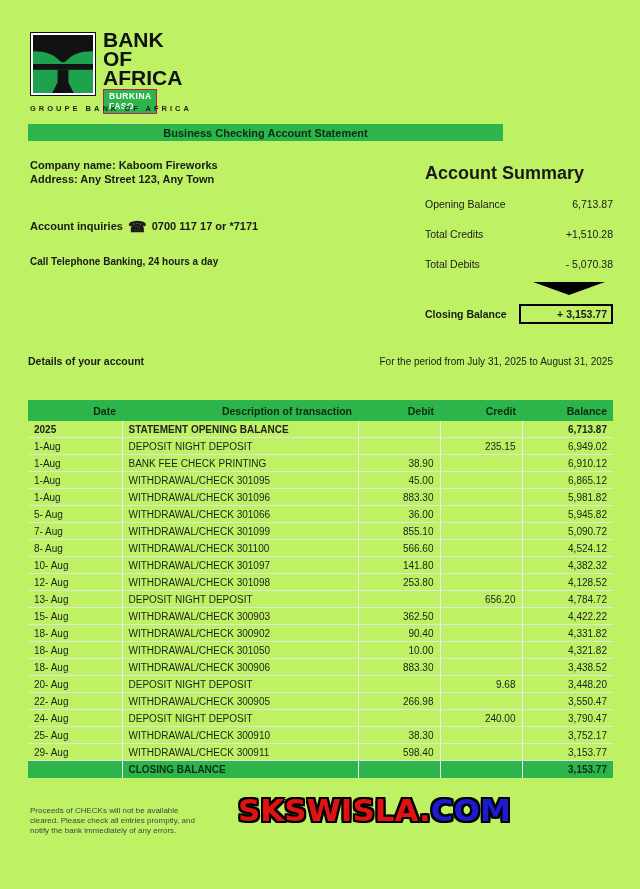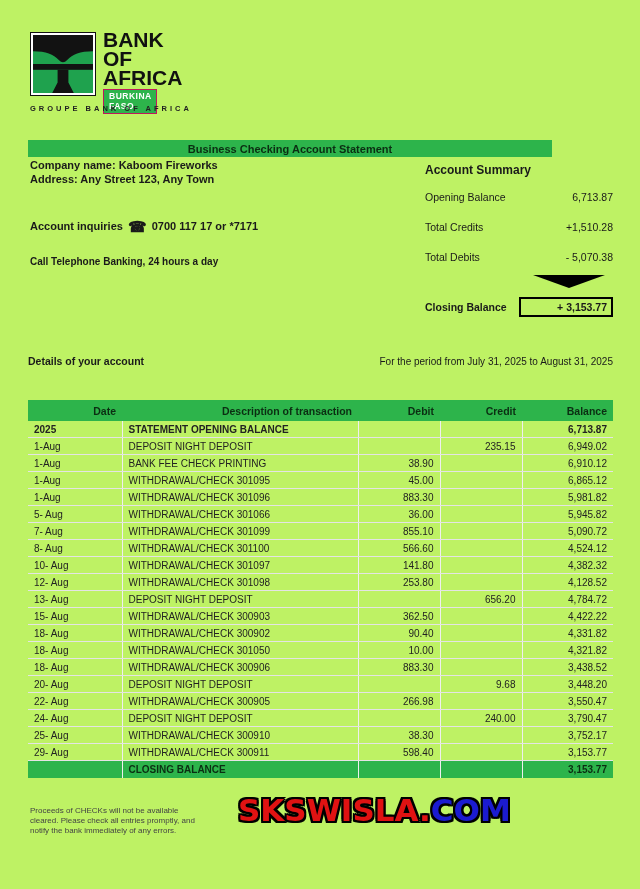--- a/index.html
+++ b/index.html
@@ -12,31 +12,31 @@
 
   
   .logo-block{position:absolute;left:30px;top:30px;}
   .emblem{position:absolute;left:0;top:2px;width:66px;height:64px;border:1px solid #111;background:#fff;padding:2px;box-sizing:border-box;}
   .emblem svg{display:block;width:100%;height:100%;}
   .bank-name{position:absolute;left:73px;top:0;font-weight:bold;font-size:21px;line-height:19px;letter-spacing:0px;color:#111;}
   .region-box{position:absolute;left:73px;top:59px;background:var(--green);border:1px solid #be185d;color:#fff;font-weight:bold;font-size:8.5px;padding:1px 5px 2px 5px;letter-spacing:.5px;}
   .group-line{position:absolute;left:0px;top:74px;font-weight:bold;font-size:7.5px;letter-spacing:3px;color:#222;white-space:nowrap;}
 
   
-  .title-bar{position:absolute;left:28px;top:140px;width:524px;height:17px;background:var(--green);
+  .title-bar{position:absolute;left:28px;top:124px;width:475px;height:17px;background:var(--green);
     display:flex;align-items:center;justify-content:center;font-weight:bold;font-size:11px;color:#052;color:#0b2e12;}
 
   
   .company-block{position:absolute;left:30px;top:158px;font-weight:bold;font-size:11px;line-height:14px;}
   .inquiries-line{position:absolute;left:30px;top:218px;font-weight:bold;font-size:11px;}
   .phone-glyph{font-size:15px;vertical-align:-2px;padding:0 2px;}
   .tel-banking{position:absolute;left:30px;top:256px;font-weight:bold;font-size:10px;}
 
   .summary{position:absolute;left:425px;top:163px;width:188px;}
-  .summary-title{font-weight:bold;font-size:12px;margin-bottom:14px;}
+  .summary-title{font-weight:bold;font-size:18px;margin-bottom:14px;}
   .summary-row{display:flex;justify-content:space-between;font-weight:normal;font-size:10.5px;margin-bottom:18px;}
   .summary-arrow{width:0;height:0;border-left:36px solid transparent;border-right:36px solid transparent;border-top:13px solid #000;margin-left:auto;margin-right:8px;margin-top:-6px;}
   .closing-line{display:flex;justify-content:space-between;align-items:center;margin-top:9px;}
   .closing-label{font-weight:bold;font-size:10.5px;}
   .closing-box{width:86px;border:2px solid #000;font-weight:bold;font-size:10.5px;text-align:right;padding:2px 4px 2px 0;}
 
   
   .details-line{position:absolute;left:28px;top:355px;width:585px;display:flex;justify-content:space-between;align-items:baseline;}
   .details-heading{font-weight:bold;font-size:10.5px;}
   .period-text{font-size:10px;}

